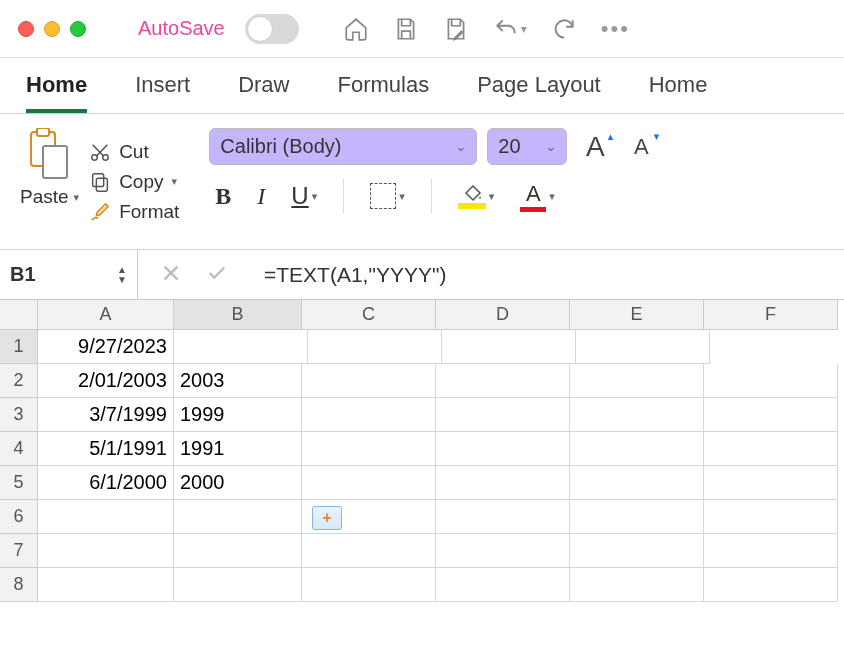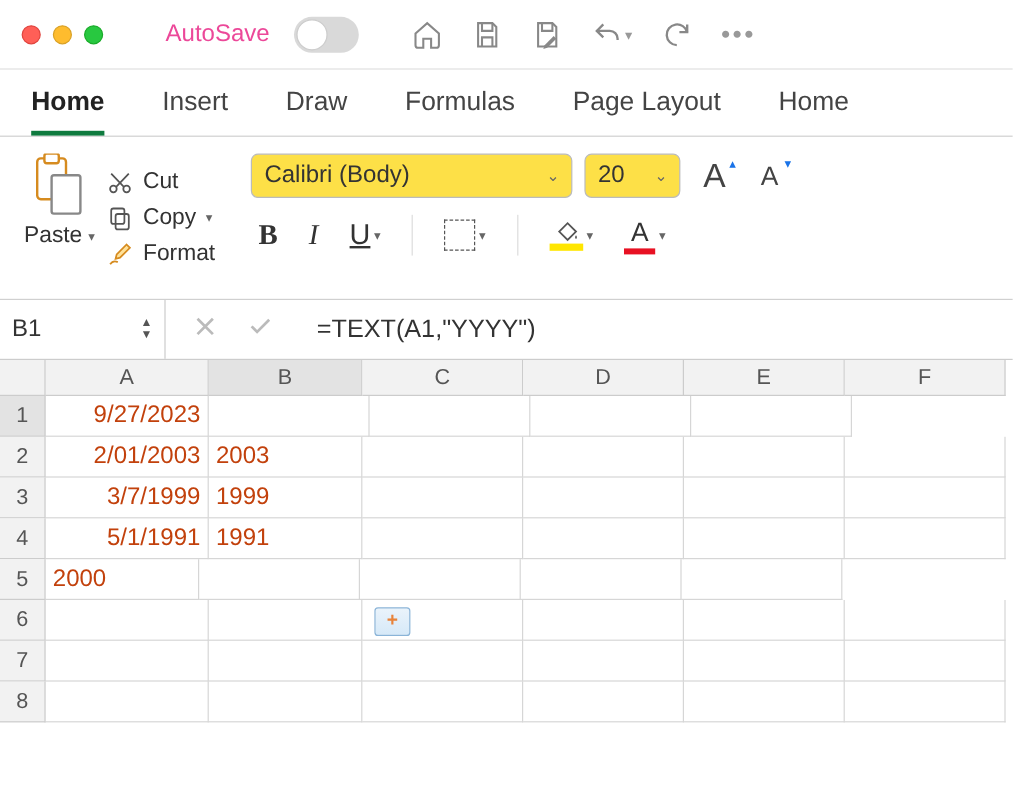--- a/index.html
+++ b/index.html
@@ -34,21 +34,21 @@
 .paste-btn { display: flex; flex-direction: column; align-items: center; gap: 6px; cursor: pointer; }
 .paste-icon-box { width: 42px; height: 52px; display: flex; align-items: center; justify-content: center; }
 .paste-caret { font-size: 11px; color: #666; margin-left: 2px; }
 .clip-actions { display: flex; flex-direction: column; gap: 8px; justify-content: center; }
 .clip-row { display: flex; align-items: center; gap: 8px; font-size: 19px; color: #333; cursor: pointer; }
 .clip-row svg { width: 22px; height: 22px; }
 .mini-caret { font-size: 11px; color: #666; }
 
 .font-block { display: flex; flex-direction: column; gap: 14px; }
 .font-row1 { display: flex; gap: 10px; align-items: stretch; }
-.font-select { border: 1px solid #bbb; border-radius: 6px; padding: 6px 10px; font-size: 20px; background: #fde047; display: flex; align-items: center; justify-content: space-between; cursor: pointer; }
+.font-select { border: 1px solid #bbb; border-radius: 6px; padding: 6px 10px; font-size: 20px; background: #c4b5fd; display: flex; align-items: center; justify-content: space-between; cursor: pointer; }
 .font-name-sel { width: 268px; }
 .font-size-sel { width: 80px; }
 .sel-caret { font-size: 13px; color: #666; }
 .size-btn { width: 36px; display: flex; align-items: center; justify-content: center; font-size: 28px; font-family: Georgia, serif; color: #444; cursor: pointer; position: relative; }
 .size-btn .corner { position: absolute; top: 2px; right: 0; font-size: 11px; }
 .inc .corner { color: #1a73e8; }
 .dec .corner { color: #1a73e8; }
 
 .font-row2 { display: flex; gap: 26px; align-items: center; padding-left: 6px; }
 .fmt-btn { font-size: 24px; font-family: Georgia, serif; color: #333; cursor: pointer; display: flex; align-items: center; gap: 3px; }
@@ -60,38 +60,38 @@
 .divider-v { width: 1px; height: 34px; background: #ddd; }
 .fill-btn { display: flex; align-items: center; gap: 3px; cursor: pointer; }
 .fill-swatch { width: 28px; height: 6px; background: #ffe600; }
 .fill-icon { display: flex; flex-direction: column; align-items: center; }
 .fc-btn { display: flex; align-items: center; gap: 3px; cursor: pointer; }
 .fc-icon { display: flex; flex-direction: column; align-items: center; font-family: Georgia, serif; font-size: 22px; }
 .fc-bar { width: 26px; height: 5px; background: #e81123; }
 
 
 .fbar { display: flex; align-items: center; height: 50px; border-bottom: 1px solid #ccc; }
-.namebox { width: 138px; height: 100%; border-right: 1px solid #ccc; display: flex; align-items: center; justify-content: space-between; padding: 0 10px; font-size: 20px; }
+.namebox { width: 138px; height: 100%; border-right: 1px solid #ccc; display: flex; align-items: center; justify-content: space-between; padding: 0 10px; font-size: 20px; font-weight: bold; }
 .namebox-steppers { display: flex; flex-direction: column; font-size: 10px; color: #555; line-height: 10px; }
 .fbar-btns { display: flex; gap: 24px; padding: 0 22px; color: #bbb; align-items: center; }
 .fbar-btns svg { width: 22px; height: 22px; }
 .fx { font-style: italic; font-family: Georgia, serif; font-size: 22px; color: #555; border-right: 1px solid #ccc; padding: 0 16px; height: 100%; display: flex; align-items: center; }
 .formula-input { flex: 1; padding: 0 14px; font-size: 21px; }
 
 
 .grid-area { position: relative; }
 .grid-corner { position: absolute; left: 0; top: 0; width: 38px; height: 30px; background: #f2f2f2; border-right: 1px solid #ccc; border-bottom: 1px solid #ccc; }
 .col-headers { display: flex; margin-left: 38px; }
 .col-h { height: 30px; background: #f2f2f2; border-right: 1px solid #ccc; border-bottom: 1px solid #ccc; display: flex; align-items: center; justify-content: center; font-size: 18px; color: #555; }
 .col-h.selected { background: #e3e3e3; }
 .rows { }
 .row { display: flex; }
 .row-h { width: 38px; height: 34px; background: #f2f2f2; border-right: 1px solid #ccc; border-bottom: 1px solid #ccc; display: flex; align-items: center; justify-content: center; font-size: 18px; color: #555; }
 .row-h.selected { background: #e3e3e3; }
-.cell { height: 34px; border-right: 1px solid #d6d6d6; border-bottom: 1px solid #d6d6d6; padding: 0 6px; display: flex; align-items: center; font-size: 20px; color: #c2410c; }
+.cell { height: 34px; border-right: 1px solid #d6d6d6; border-bottom: 1px solid #d6d6d6; padding: 0 6px; display: flex; align-items: center; font-size: 20px; color: #000000; }
 .cell.right { justify-content: flex-end; }
 .cell.left { justify-content: flex-start; }
 .cell.active { outline: 2px solid #0f7b3f; outline-offset: -1px; position: relative; z-index: 2; }
 .fill-handle { position: absolute; right: -4px; bottom: -4px; width: 8px; height: 8px; background: #0f7b3f; }
 
 .watermark { position: absolute; right: 30px; bottom: 20px; font-family: Georgia, "Times New Roman", serif; font-style: italic; font-size: 42px; color: #888; pointer-events: none; }
 
 .smart-tag { position: absolute; width: 30px; height: 24px; border: 1px solid #8ab4d8; background: linear-gradient(#eaf3fb,#d6e9f8); border-radius: 3px; display:flex; align-items:center; justify-content:center; cursor:pointer; }
 .smart-tag .plus { color: #e8833a; font-weight: 700; font-size: 16px; }
 </style>
@@ -312,20 +312,21 @@
         <div class="row-h">4</div>
         <div class="cell right" style="width: 136px;">5/1/1991</div>
         <div class="cell left" style="width: 128px;">1991</div>
         <div class="cell left" style="width: 134px;"></div>
         <div class="cell left" style="width: 134px;"></div>
         <div class="cell left" style="width: 134px;"></div>
         <div class="cell left" style="width: 134px;"></div>
       </div>
       <div class="row">
         <div class="row-h">5</div>
+        <div class="cell right" style="width: 136px;">6/1/2000</div>
         <div class="cell left" style="width: 128px;">2000</div>
         <div class="cell left" style="width: 134px;"></div>
         <div class="cell left" style="width: 134px;"></div>
         <div class="cell left" style="width: 134px;"></div>
         <div class="cell left" style="width: 134px;"></div>
       </div>
       <div class="row">
         <div class="row-h">6</div>
         <div class="cell right" style="width: 136px;"></div>
         <div class="cell left" style="width: 128px;"></div>

